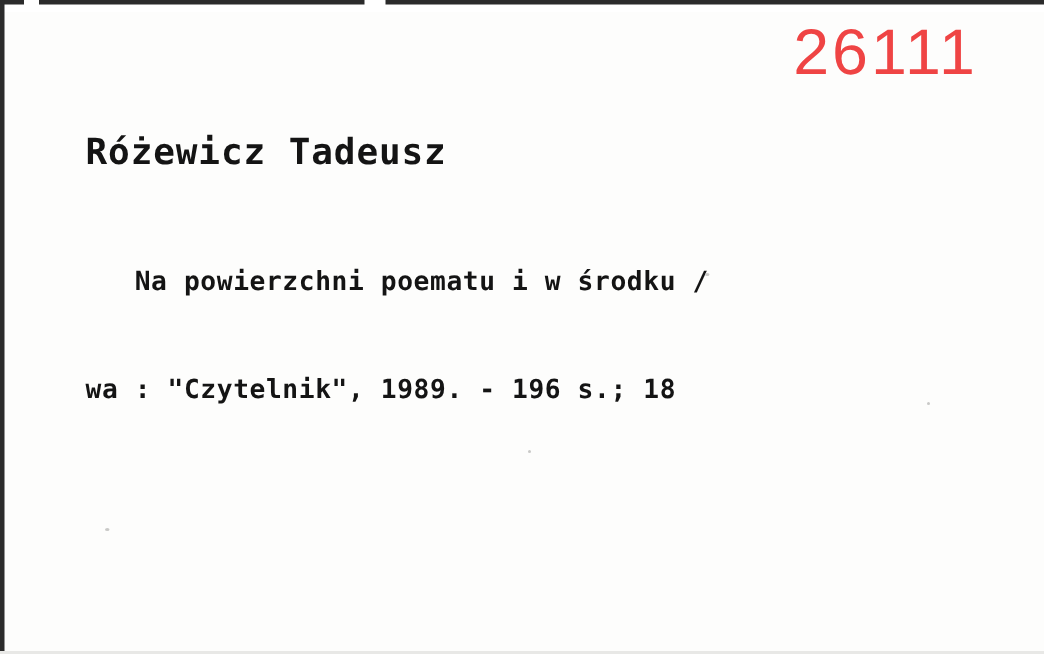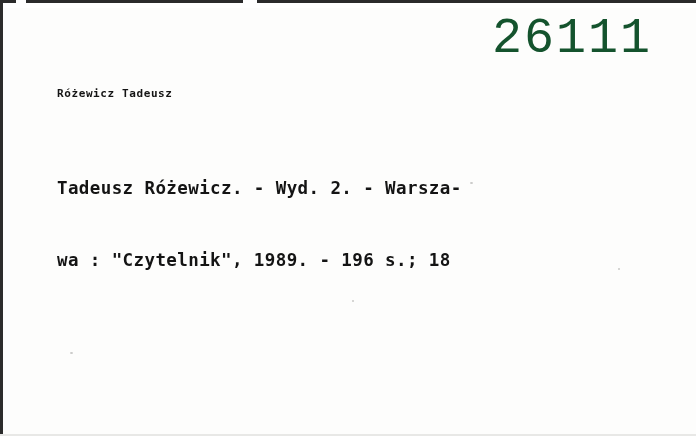--- a/index.html
+++ b/index.html
@@ -61,34 +61,34 @@
     bottom: 0;
     width: 696px;
     height: 2px;
     background: #e8e8e6;
   }
 
   .call-number {
     position: absolute;
     right: 44px;
     top: 14px;
-    font-family: Liberation Mono, monospace;
-    font-size: 50px;
+    font-family: Liberation Sans, sans-serif;
+    font-size: 43px;
     letter-spacing: 2px;
     font-weight: 400;
-    color: #14532d;
+    color: #ef4444;
     line-height: 1;
   }
 
   .author {
     position: absolute;
     left: 57px;
     top: 87px;
     font-family: "DejaVu Sans Mono", monospace;
-    font-size: 11px;
+    font-size: 24px;
     font-weight: 700;
     letter-spacing: 0.6px;
     color: #141414;
     white-space: pre;
   }
 
   .body-block {
     position: absolute;
     left: 57px;
     top: 128px;
@@ -118,21 +118,21 @@
   <div class="edge-top-gap"></div>
   <div class="edge-top-gap2"></div>
   <div class="edge-left"></div>
   <div class="edge-bottom"></div>
 
   <div class="call-number">26111</div>
 
   <div class="author">Różewicz Tadeusz</div>
 
   <div class="body-block">
-    <div>Tadeusz Różewicz. - Wyd. 2. - Warsza-</div>
+    <div>   Na powierzchni poematu i w środku /</div>
     <div>wa : "Czytelnik", 1989. - 196 s.; 18</div>
   </div>
 
   <div class="speckle" style="left:70px; top:352px; width:3px; height:2px;"></div>
   <div class="speckle" style="left:470px; top:182px; width:3px; height:2px;"></div>
   <div class="speckle" style="left:352px; top:300px; width:2px; height:2px;"></div>
   <div class="speckle" style="left:618px; top:268px; width:2px; height:2px;"></div>
 
 </div>
 

